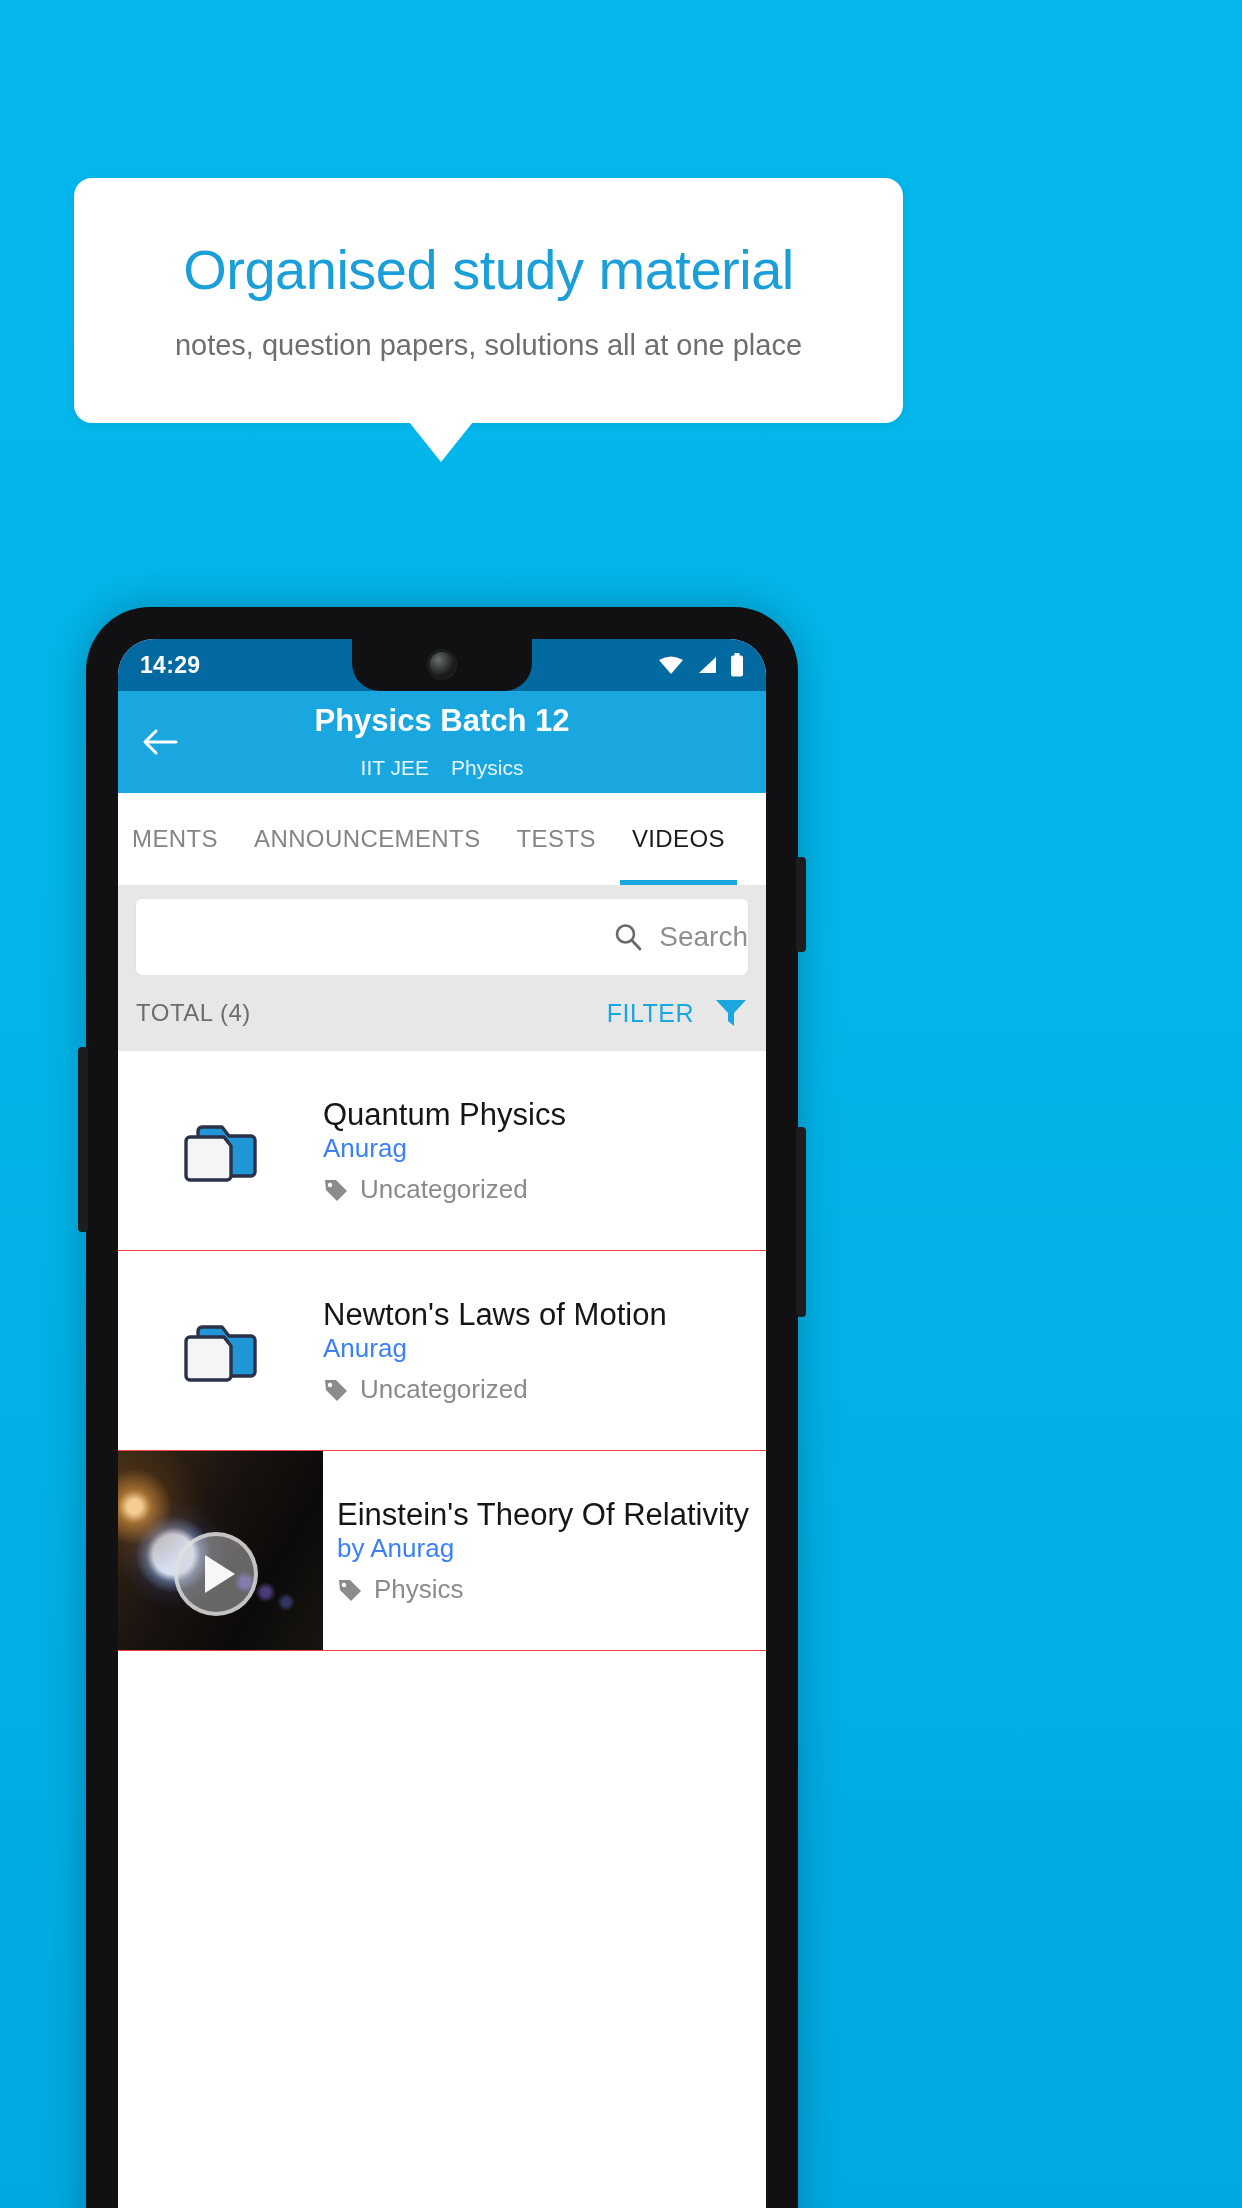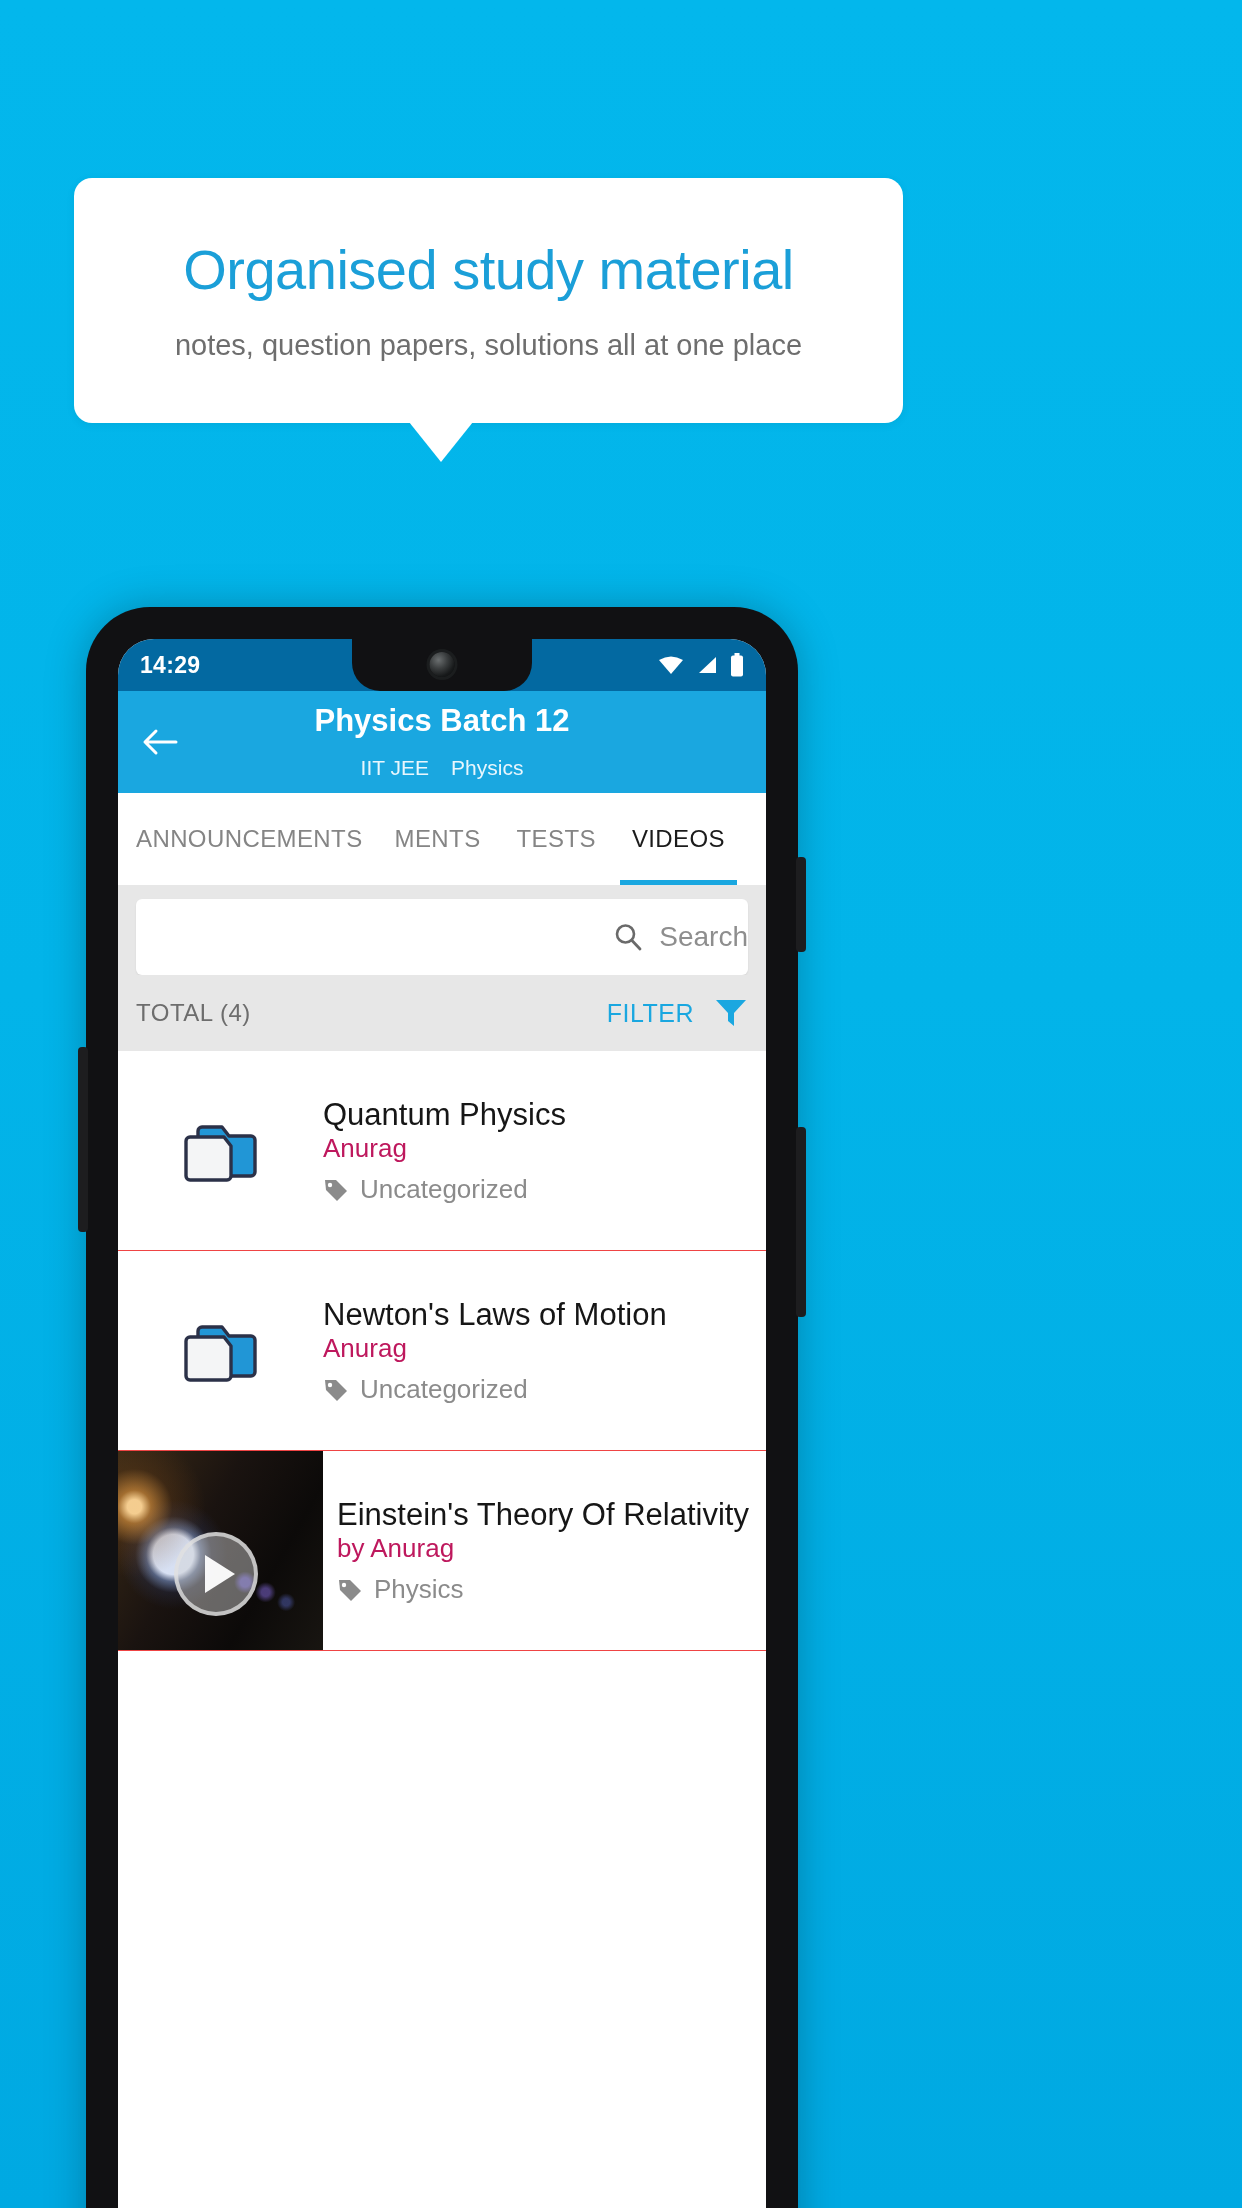--- a/index.html
+++ b/index.html
@@ -211,21 +211,21 @@
     width:205px;
     display:flex; align-items:center; justify-content:center;
     flex:0 0 205px;
   }
   .row-body { flex:1; padding-right:14px; }
   .row-title {
     font-size:31px; color:#161616; font-weight:400;
     line-height:1.2; white-space:nowrap;
   }
   .row-author {
-    font-size:26px; color:#be185d;
+    font-size:26px; color:#3b82f6;
   }
   .row-tag {
     margin-top:10px;
     display:flex; align-items:center; gap:11px;
     font-size:26px; color:#8b8b8b;
   }
 
   
   .row-video { min-height:200px; align-items:stretch; }
   .thumb {
@@ -314,22 +314,22 @@
       <div id="appbar-titles">
         <div id="appbar-title">Physics Batch 12</div>
         <div id="appbar-sub">
           <span>IIT JEE</span>
           <span>Physics</span>
         </div>
       </div>
     </div>
 
     <div id="tabs">
+      <div class="tab" id="tab-0">MENTS</div>
       <div class="tab">ANNOUNCEMENTS</div>
-      <div class="tab" id="tab-0">MENTS</div>
       <div class="tab">TESTS</div>
       <div class="tab active">VIDEOS</div>
     </div>
 
     <div id="searchzone">
       <div id="searchbar">
         <svg width="30" height="30" viewBox="0 0 30 30">
           <circle cx="12.5" cy="12" r="8.5" stroke="#6a6a6a" stroke-width="2.6" fill="none"></circle>
           <path d="M19 18.5 L27 27" stroke="#6a6a6a" stroke-width="2.8" stroke-linecap="round"></path>
         </svg>

